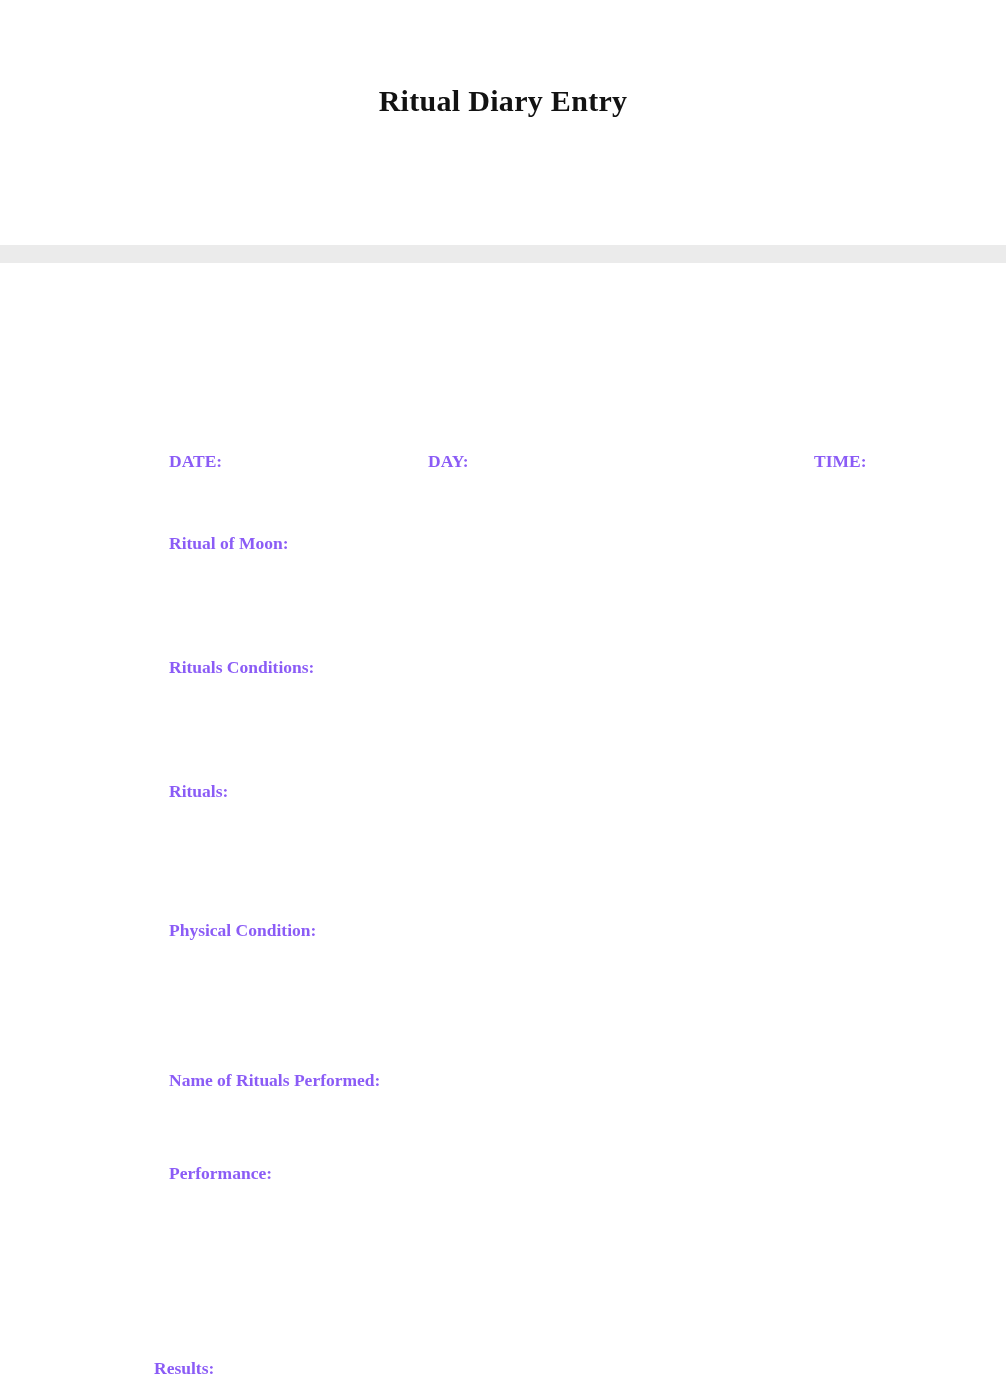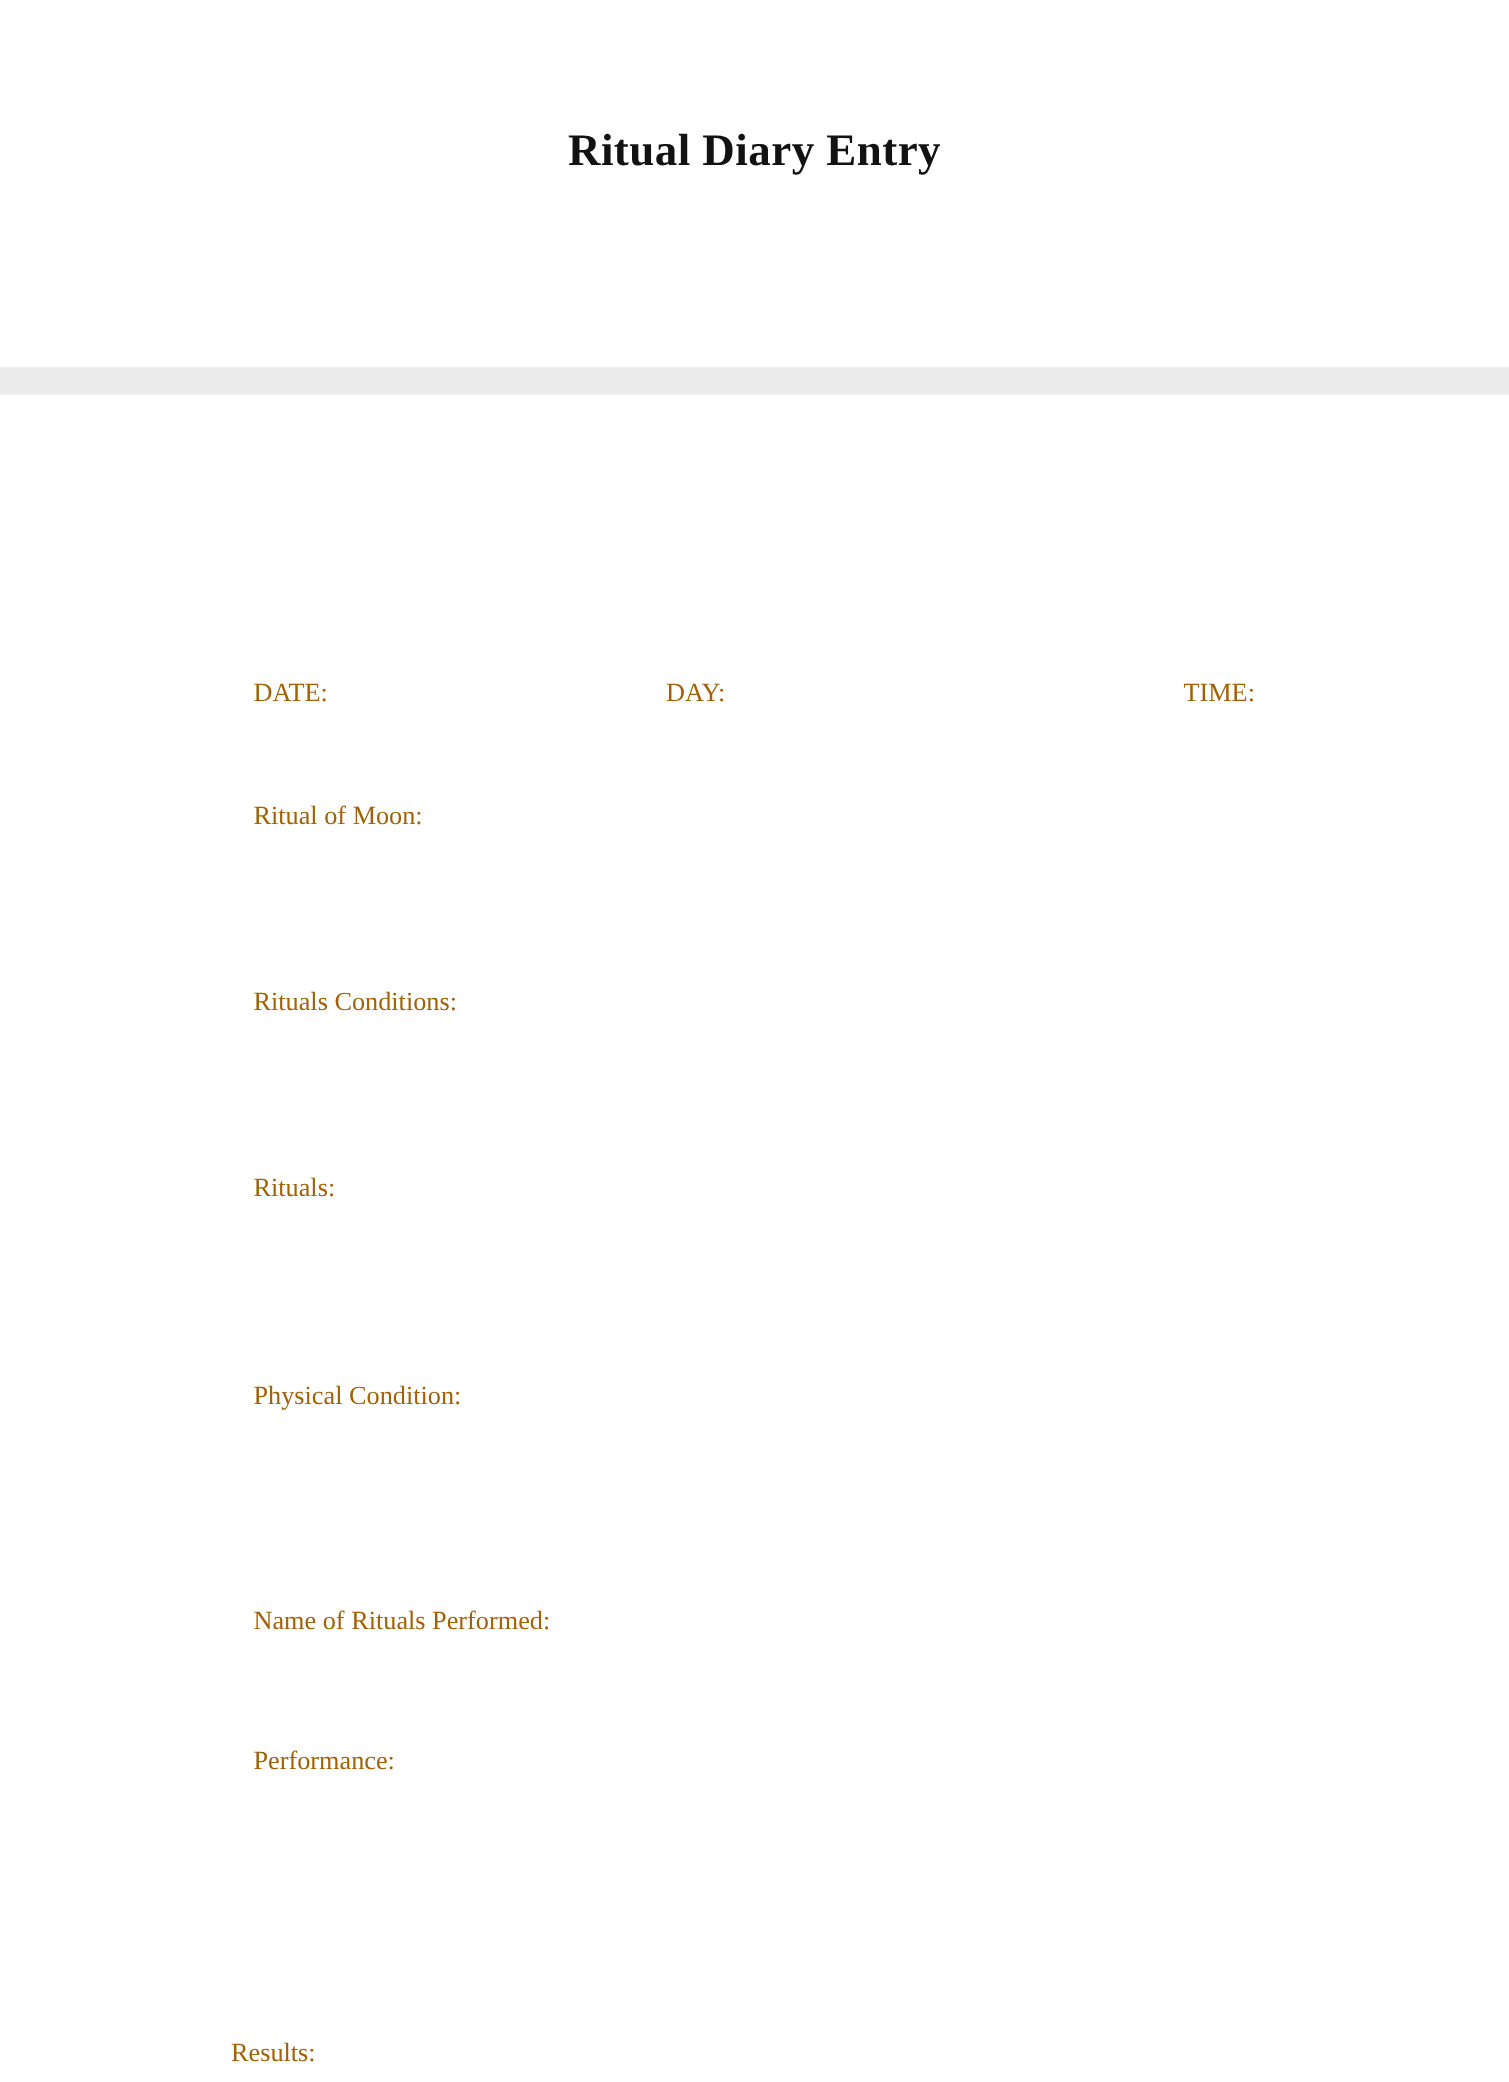--- a/index.html
+++ b/index.html
@@ -71,31 +71,31 @@
     position: absolute;
     left: 0;
     top: 227px;
     width: 1006px;
     height: 1161px;
   }
 
   .field-label {
     position: absolute;
     font-family: "Liberation Serif", "DejaVu Serif", serif;
-    font-weight: normal;
+    font-weight: bold;
     font-size: 17.5px;
-    color: #a16207;
+    color: #8b5cf6;
     white-space: nowrap;
   }
 
   
   .row-top .field-label { top: 188px; }
   .lbl-date { left: 169px; }
-  .lbl-day  { left: 444px; }
-  .lbl-time { left: 789px; }
+  .lbl-day  { left: 428px; }
+  .lbl-time { left: 814px; }
 
   .lbl-moon        { left: 169px; top: 270px; }
   .lbl-weather     { left: 169px; top: 394px; }
   .lbl-emotions    { left: 169px; top: 518px; }
   .lbl-physical    { left: 169px; top: 657px; }
   .lbl-rituals     { left: 169px; top: 807px; }
   .lbl-performance { left: 169px; top: 900px; }
   .lbl-results     { left: 154px; top: 1095px; }
 
   

